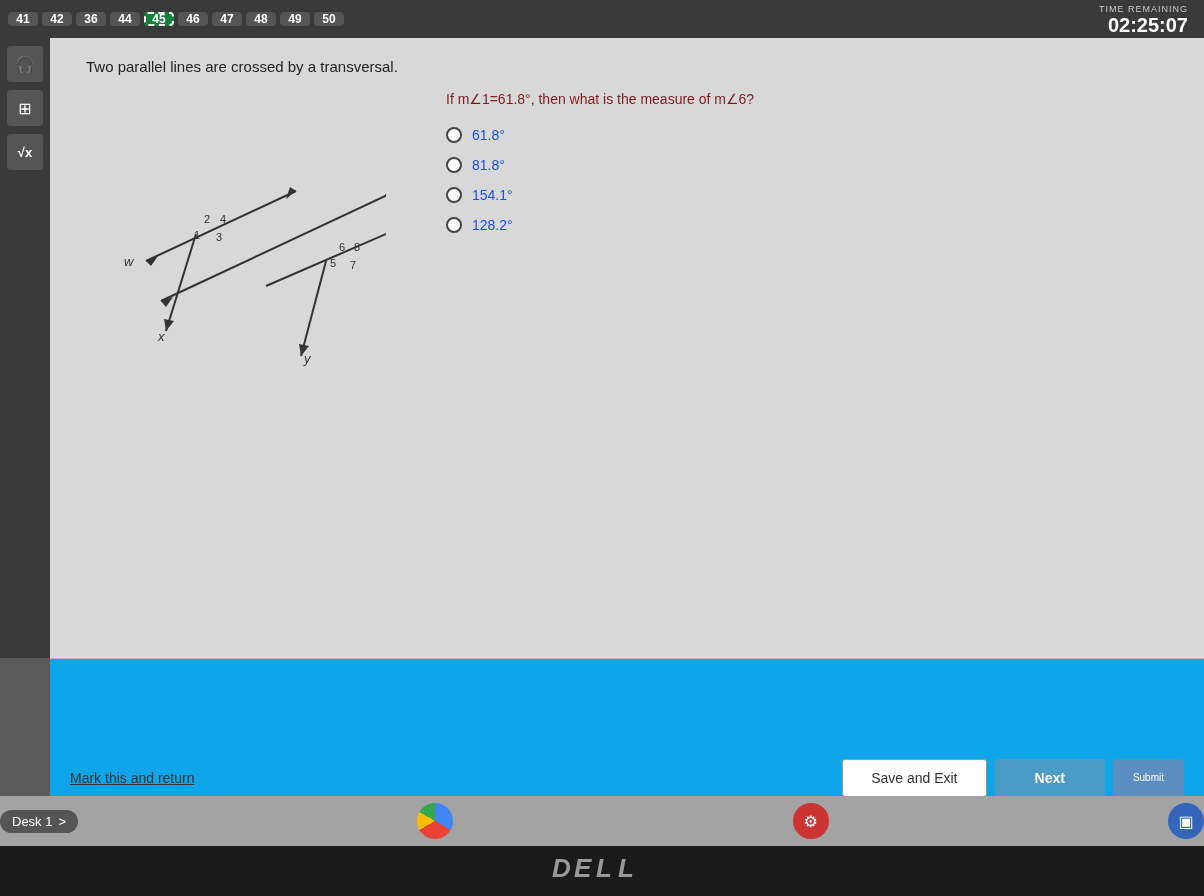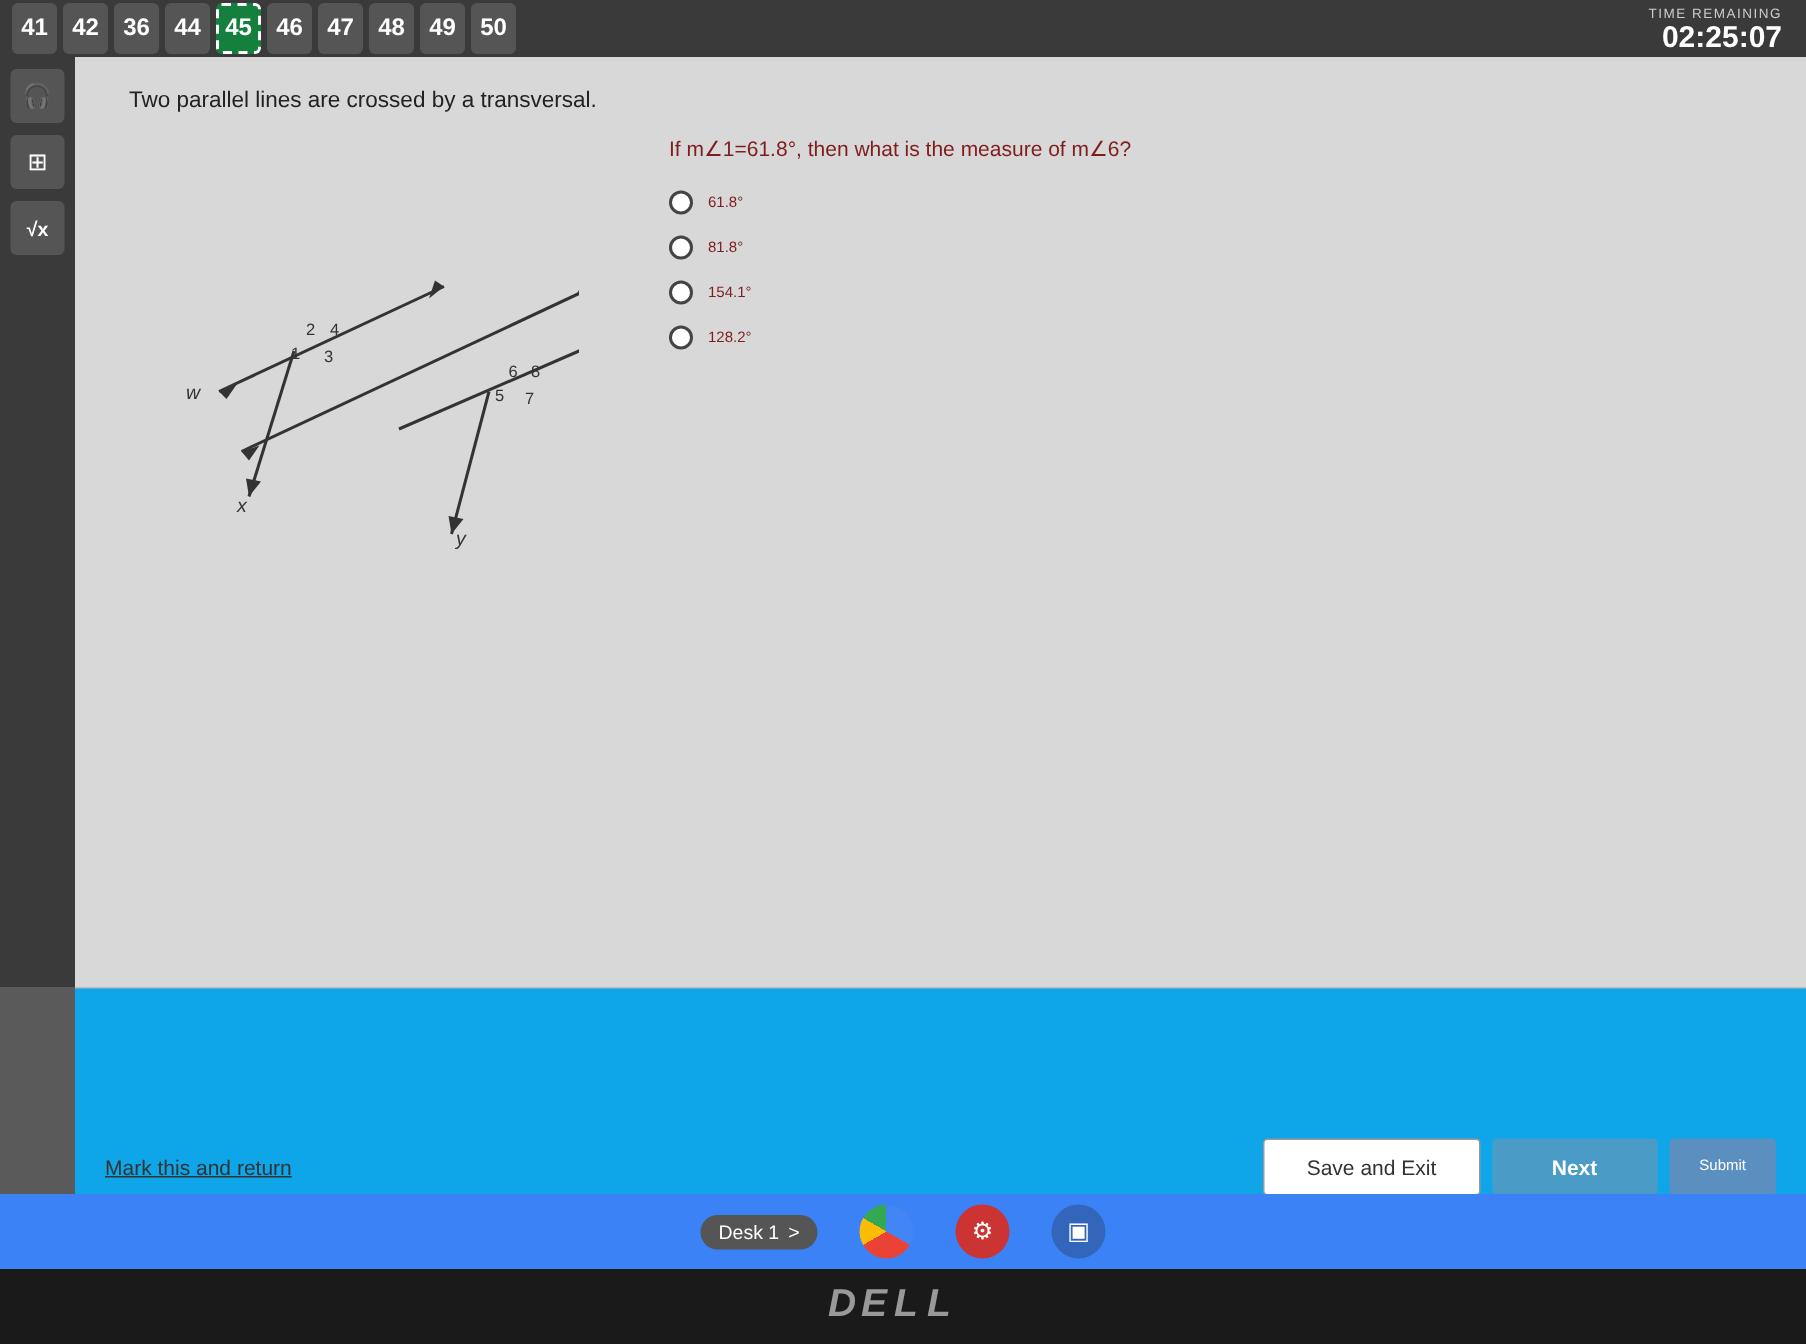--- a/index.html
+++ b/index.html
@@ -21,26 +21,26 @@
       height: 38px;
       background: #3a3a3a;
       display: flex;
       align-items: center;
       padding: 0 8px;
       gap: 4px;
     }
 
     .question-num {
       width: 30px;
-      height: 34px;
+      height: 14px;
       border-radius: 4px;
       display: flex;
       align-items: center;
       justify-content: center;
-      font-size: 16px;
+      font-size: 12px;
       font-weight: bold;
       cursor: pointer;
       color: white;
       background: #555;
     }
     .question-num.active {
       background: #15803d;
       border: 2px dashed #fff;
     }
 
@@ -139,22 +139,22 @@
     .radio-circle {
       width: 16px;
       height: 16px;
       border: 2px solid #444;
       border-radius: 50%;
       flex-shrink: 0;
       background: white;
     }
 
     .answer-label {
-      font-size: 10px;
-      color: #7f1d1d;
+      font-size: 14px;
+      color: #1d4ed8;
     }
 
     
     .bottom-bar {
       position: absolute;
       left: 50px;
       right: 0;
       bottom: 0;
       top: 658px;
       background: #0ea5e9;
@@ -209,24 +209,24 @@
       color: white;
     }
 
     
     .taskbar {
       position: absolute;
       bottom: 50px;
       left: 0;
       right: 0;
       height: 50px;
-      background: #3b82f6;
-      display: flex;
-      align-items: center;
-      justify-content: center;
+      background: #a3a3a3;
+      display: flex;
+      align-items: center;
+      justify-content: space-between;
       gap: 28px;
     }
 
     .taskbar-desk {
       background: #555;
       border-radius: 12px;
       padding: 4px 12px;
       color: white;
       font-size: 13px;
       display: flex;

